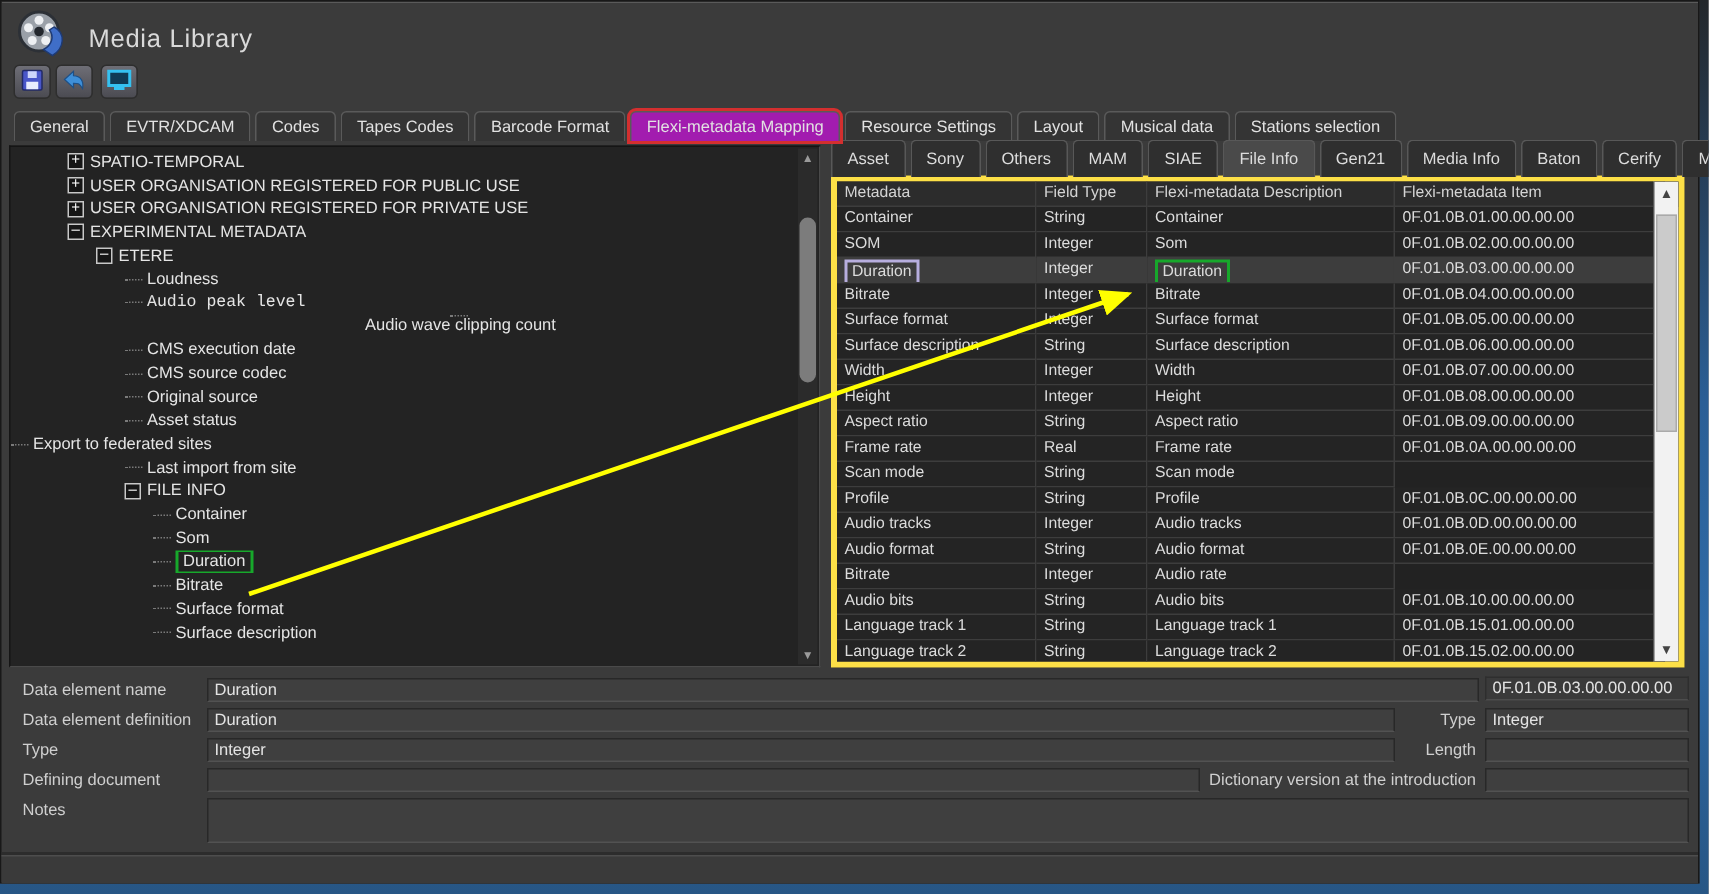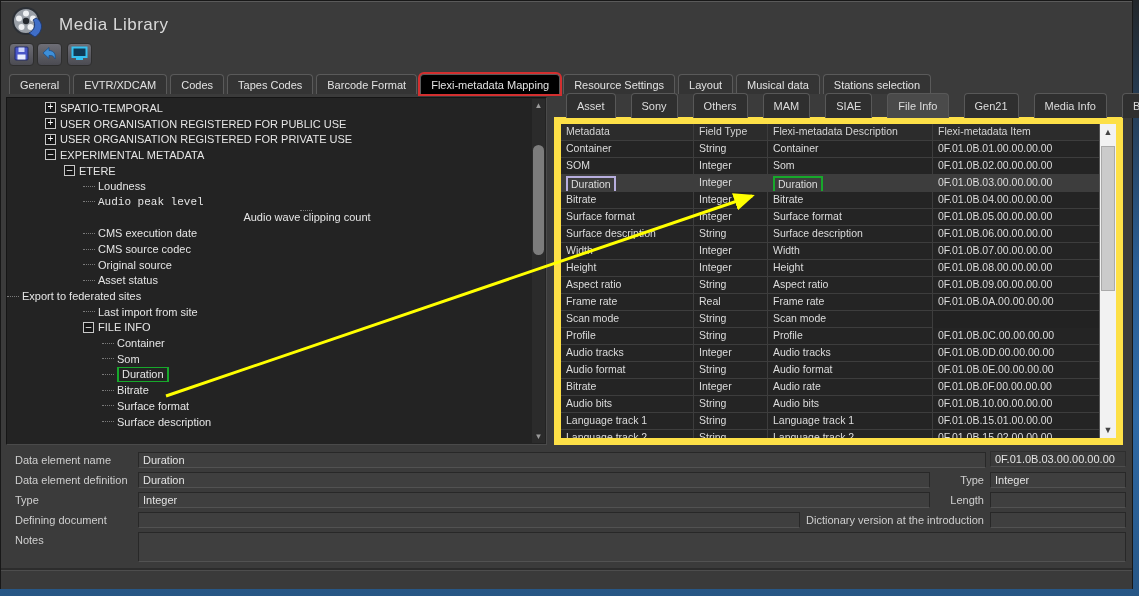--- a/index.html
+++ b/index.html
@@ -23,21 +23,21 @@
     border:1px solid #2e2e2e; display:flex; align-items:center; justify-content:center;
     padding:0; cursor:pointer;
   }
   
   #main-tabs { position:absolute; left:8px; top:72px; display:flex; gap:3px; height:21px; align-items:flex-end; }
   .tab {
     height:20px; padding:0 10px; display:flex; align-items:center;
     background:#343434; color:#e2e2e2; font-size:11px; white-space:nowrap;
     border:1px solid #5a5a5a; border-bottom:none; border-radius:4px 4px 0 0;
   }
-  .tab.selected { background:#000000; }
+  .tab.selected { background:#a21caf; }
   .tab.red-outline { box-shadow:0 0 0 2px #d32f2f; position:relative; z-index:3; }
   
   #tree-panel {
     position:absolute; left:5px; top:96px; width:541px; height:348px;
     background:#232323; border:1px solid #151515; border-right-color:#4a4a4a; border-bottom-color:#4a4a4a;
     overflow:hidden;
   }
   #tree-list { position:absolute; left:0; top:2px; right:15px; }
   .tree-row { height:15.7px; display:flex; align-items:center; color:#e5e5e5; font-size:11px; white-space:nowrap; overflow:hidden; }
   .toggle {
@@ -50,26 +50,26 @@
   .purple-box { border:2px solid #b7aede; padding:0 3px; display:inline-block; line-height:13px; }
   
   .vscroll-dark { position:absolute; right:1px; top:1px; bottom:1px; width:13px; background:#2b2b2b; }
   .vscroll-dark .arr { position:absolute; left:0; width:13px; height:13px; color:#9a9a9a; font-size:8px; text-align:center; line-height:13px; }
   .vscroll-dark .thumb { position:absolute; left:1px; width:11px; background:#7c7c7c; border-radius:6px; }
   
   #right-tabs { position:absolute; left:553px; top:97px; display:flex; gap:3px; height:20px; align-items:flex-end; z-index:2; }
   .rtab {
     height:19px; padding:12px 10px; display:flex; align-items:center;
     background:#2f2f2f; color:#dddddd; font-size:11px; white-space:nowrap;
-    border:1px solid #585858; border-bottom:none; border-radius:4px 4px 0 0;margin-left:12px;
+    border:1px solid #585858; border-bottom:none; border-radius:4px 4px 0 0;
   }
   .rtab.selected { background:#4a4a4a; height:20px; }
   #table-panel {
     position:absolute; left:553px; top:116px; width:569px; height:328px;
-    background:#222222; border:7px solid #fde047; overflow:hidden;
+    background:#222222; border:4px solid #fde047; overflow:hidden;
   }
   .trow { display:flex; height:17px; }
   .trow.header { background:#2c2c2c; height:17px; }
   .tcell {
     font-size:10.5px; color:#dcdcdc; padding:1px 0 0 5px; white-space:nowrap; overflow:hidden;
     border-right:1px solid #3d3d3d; border-bottom:1px solid #3d3d3d; background:#242424;
   }
   .trow.header .tcell { background:#2c2c2c; color:#d4d4d4; }
   .trow.selected .tcell { background:#3d3d3d; }
   .c0 { width:133px; } .c1 { width:74px; } .c2 { width:165px; } .c3 { width:180px; }
@@ -344,21 +344,20 @@
         <div class="trow">
           <div class="tcell c0">Audio format</div>
           <div class="tcell c1">String</div>
           <div class="tcell c2">Audio format</div>
           <div class="tcell c3">0F.01.0B.0E.00.00.00.00</div>
         </div>
         <div class="trow">
           <div class="tcell c0">Bitrate</div>
           <div class="tcell c1">Integer</div>
           <div class="tcell c2">Audio rate</div>
-          <div class="tcell c3">0F.01.0B.0F.00.00.00.00</div>
         </div>
         <div class="trow">
           <div class="tcell c0">Audio bits</div>
           <div class="tcell c1">String</div>
           <div class="tcell c2">Audio bits</div>
           <div class="tcell c3">0F.01.0B.10.00.00.00.00</div>
         </div>
         <div class="trow">
           <div class="tcell c0">Language track 1</div>
           <div class="tcell c1">String</div>

